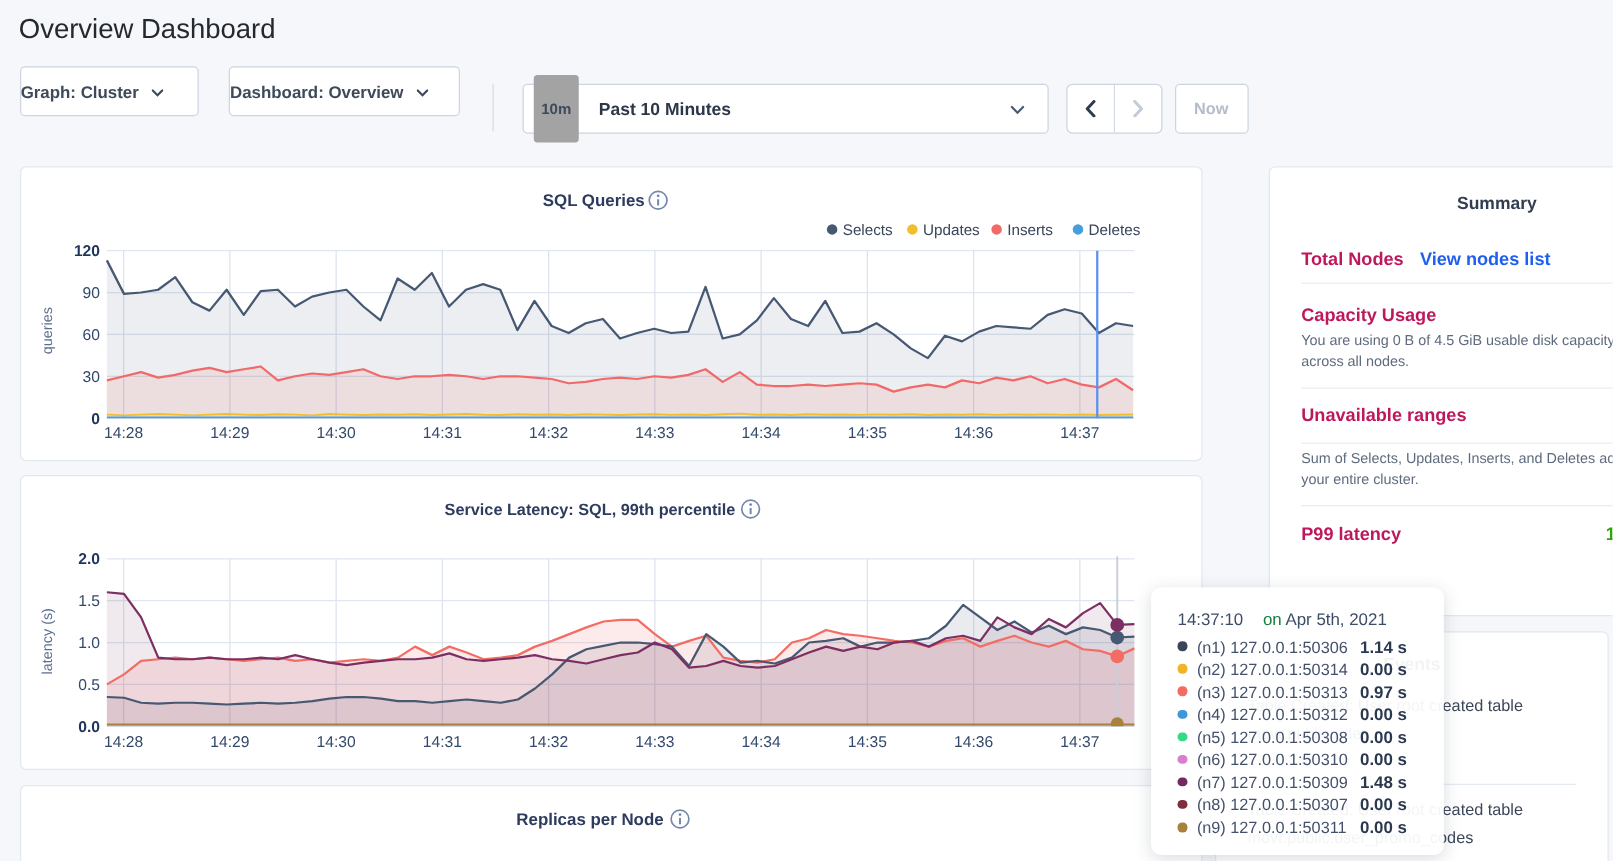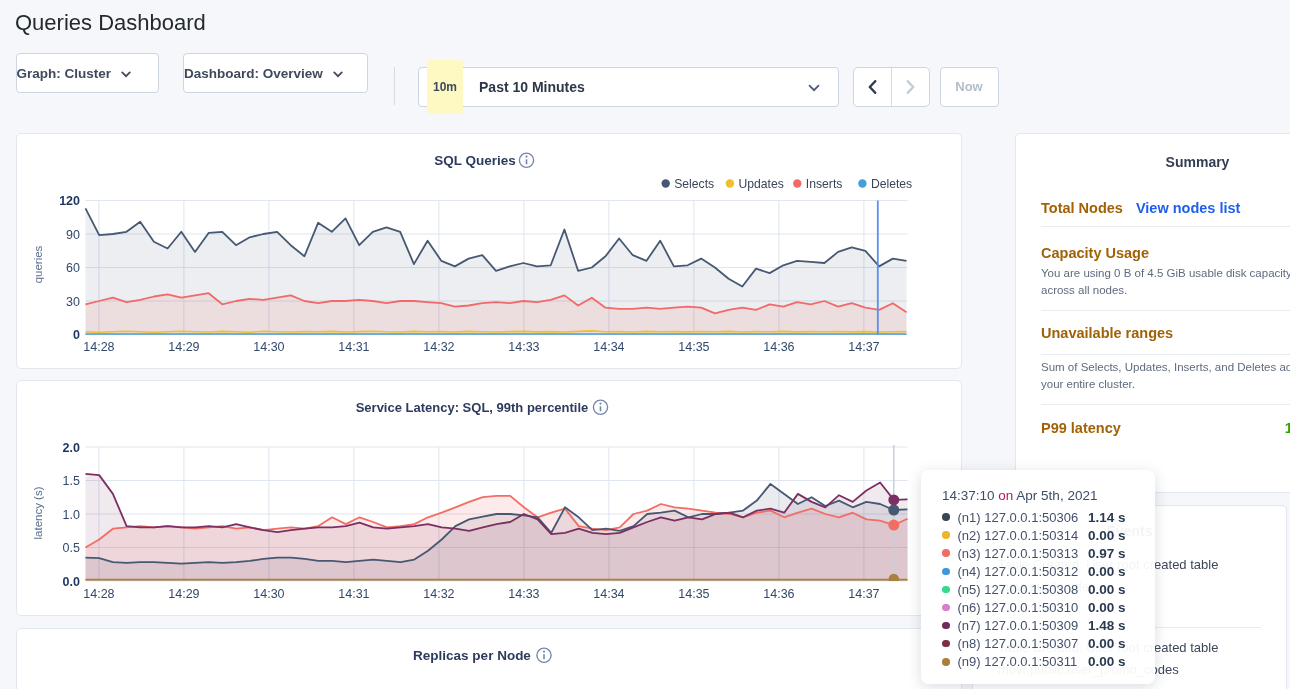--- a/index.html
+++ b/index.html
@@ -5,60 +5,60 @@
 html,body{width:1290px;height:689px;overflow:hidden;}
 body{background:#f5f7fa;font-family:"Liberation Sans",sans-serif;position:relative;}
 .page{position:absolute;left:0;top:0;width:1290px;height:689px;}
 h1{position:absolute;left:15px;top:10px;font-size:22px;line-height:25px;font-weight:400;color:#242930;}
 .ctrl{position:absolute;top:53px;height:40px;background:#fff;border:1px solid #cdd5e0;border-radius:4px;display:flex;align-items:center;justify-content:flex-start;color:#3e4a5b;font-size:13.5px;font-weight:bold;}
 #btn1{left:15.5px;width:143px;}
 #btn2{left:183px;width:185px;}
 .chev{margin-left:10px;margin-top:2px;}
 #vdiv{position:absolute;left:394px;top:67px;width:1px;height:38px;background:#d5dae3;}
 #timebox{position:absolute;left:418px;top:66.5px;width:421px;height:40px;background:#fff;border:1px solid #cdd5e0;border-radius:4px;display:flex;align-items:center;}
-#timebox .badge{margin-left:8px;background:#fef9c3;border-radius:3px;font-size:12px;font-weight:bold;color:#3e4a5b;padding:20px 6px;}
+#timebox .badge{margin-left:8px;background:#a3a3a3;border-radius:3px;font-size:12px;font-weight:bold;color:#3e4a5b;padding:20px 6px;}
 #timebox .tlabel{margin-left:16px;font-size:14px;font-weight:bold;color:#2c3748;}
 #timebox .chev2{margin-left:auto;margin-right:18px;margin-top:3px;}
 #arrows{position:absolute;left:853px;top:66.5px;width:77px;height:40px;background:#fff;border:1px solid #cdd5e0;border-radius:5px;display:flex;}
 #arrows .cell{flex:1;display:flex;align-items:center;justify-content:center;}
 #arrows .cell:first-child{border-right:1px solid #d6dce6;}
 #nowbtn{position:absolute;left:939.5px;top:66.5px;width:59px;height:40px;background:#fff;border:1px solid #cdd5e0;border-radius:4px;display:flex;align-items:center;justify-content:center;color:#b3bcc9;font-size:13px;font-weight:bold;}
 .card{position:absolute;background:#fff;border:1px solid #e3e8ee;border-radius:5px;}
 #card1{left:15.5px;top:132.5px;width:946px;height:236px;}
 #card2{left:15.5px;top:380px;width:946px;height:235.5px;}
 #card3{left:15.5px;top:627.5px;width:946px;height:236px;}
 #summary{left:972px;top:132.5px;width:365px;height:360.5px;margin-left:43px;}
 #events{left:972px;top:504.5px;width:315px;height:236px;}
 .card svg{display:block;}
 
 #summary .hd{font-size:14px;font-weight:bold;color:#323d52;text-align:center;margin-top:20px;}
 .srow{padding:0 25px;display:flex;align-items:baseline;}
-.srow .lab{font-size:14.5px;font-weight:bold;color:#a16207;}
+.srow .lab{font-size:14.5px;font-weight:bold;color:#be185d;}
 .srow .link{font-size:14.5px;font-weight:bold;color:#1e5ff0;margin-left:13px;}
 .srow .val{margin-left:auto;font-size:14.5px;font-weight:bold;color:#31a306;}
 .ssub{padding:0 25px;font-size:11.5px;color:#5f6b7d;line-height:17.5px;white-space:nowrap;}
 .ssep{margin:0 25px;border-top:1px solid #e8ecf1;}
 
 #events .hd{font-size:14px;font-weight:bold;color:#323d52;text-align:center;margin-top:17px;}
 .erow{padding:0 0 0 25px;font-size:13px;color:#3c4759;line-height:22px;}
 .etime{padding-left:25px;font-size:12px;color:#8d97a5;line-height:20px;}
 .esep{margin:9px 25px 0 25px;border-top:1px solid #e6ebf1;}
 
 #tooltip{position:absolute;left:921px;top:470px;width:234px;height:214px;background:rgba(255,255,255,0.94);border-radius:8px;box-shadow:0 3px 14px rgba(50,60,90,0.18);z-index:10;padding:18px 0 0 21px;}
 #tooltip .ttitle{font-size:13.5px;line-height:15px;color:#3e4d66;}
-#tooltip .ttitle .on{color:#be185d;}
+#tooltip .ttitle .on{color:#15803d;margin-left:12px;}
 #tooltip .trows{margin-top:5px;}
 .trow{display:flex;align-items:center;height:18.1px;}
 .tdot{width:7.5px;height:7.5px;border-radius:50%;flex:0 0 auto;margin-right:8px;}
 .tlab{font-size:13px;color:#44516b;width:130.5px;}
 .tval{font-size:13.5px;font-weight:bold;color:#2b3950;}
 </style></head>
 <body>
 <div class="page">
-<h1>Queries Dashboard</h1>
+<h1>Overview Dashboard</h1>
 <div class="ctrl" id="btn1">Graph: Cluster<svg class="chev" width="10" height="7" viewBox="0 0 10 7">
         <path d="M1.2 1.4 L5 5.2 L8.8 1.4" fill="none" stroke="#3e4a5b" stroke-width="1.7" stroke-linecap="round"></path>
       </svg></div>
 <div class="ctrl" id="btn2">Dashboard: Overview<svg class="chev" width="10" height="7" viewBox="0 0 10 7">
         <path d="M1.2 1.4 L5 5.2 L8.8 1.4" fill="none" stroke="#3e4a5b" stroke-width="1.7" stroke-linecap="round"></path>
       </svg></div>
 <div id="vdiv"></div>
 <div id="timebox">
       <span class="badge">10m</span>
       <span class="tlabel">Past 10 Minutes</span>

